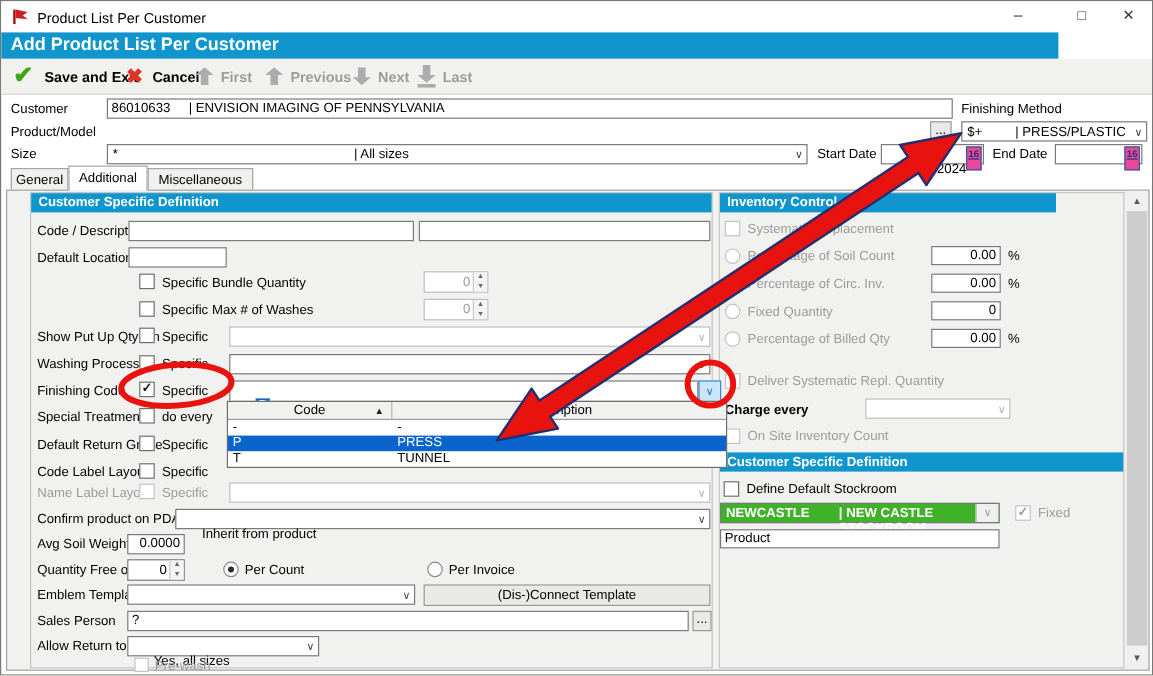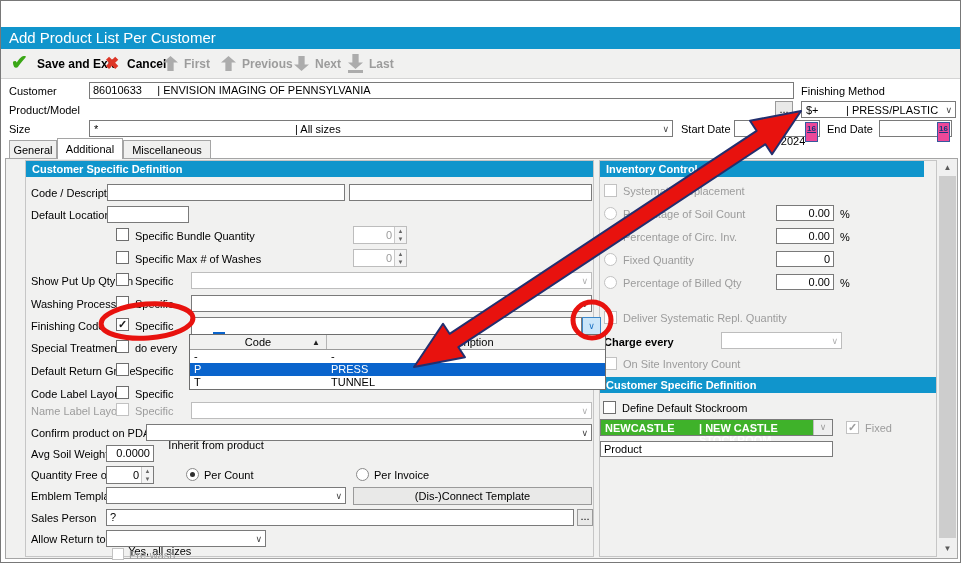--- a/index.html
+++ b/index.html
@@ -45,22 +45,32 @@
   svg.overlay{position:absolute;left:0;top:0;z-index:60;pointer-events:none}
   .scroll{position:absolute;left:938px;top:158px;width:17px;height:398px;background:#f0f0f0}
   .scroll .arr{position:absolute;left:0;width:17px;height:17px;font-size:8px;color:#5a5a5a;text-align:center;line-height:17px}
   .scroll .thumb{position:absolute;left:0;top:17px;width:17px;height:362px;background:#cdcdcd}
 </style>
 </head>
 <body>
 
 <div id="window">
 
-
-  <div class="abs" style="left:0;top:26px;width:959px;height:22px;background:#1095cc;color:#fff;font-size:15px;font-weight:normal;padding:2px 0 0 8px">Add Product List Per Customer</div>
+  <div class="abs" style="left:0;top:0;width:959px;height:26px;background:#fff">
+    <svg class="abs" style="left:9px;top:6px" width="14" height="14" viewBox="0 0 14 14">
+      <rect x="1" y="1" width="2" height="12" fill="#a01313"></rect>
+      <polygon points="3,1 13,3 9,6 13,9 3,8" fill="#cf1f1f"></polygon>
+    </svg>
+    <span class="lbl" style="left:30px;top:7px;font-size:12px">Product List Per Customer</span>
+    <div class="abs" style="left:825px;top:0;width:45px;height:26px;text-align:center;line-height:24px;font-size:13px;color:#333">–</div>
+    <div class="abs" style="left:878px;top:0;width:45px;height:26px;text-align:center;line-height:24px;font-size:12px;color:#333">□</div>
+    <div class="abs" style="left:920px;top:0;width:39px;height:26px;text-align:center;line-height:24px;font-size:12px;color:#333">✕</div>
+  </div>
+
+  <div class="abs" style="left:0;top:26px;width:881px;height:22px;background:#1095cc;color:#fff;font-size:15px;font-weight:bold;padding:2px 0 0 8px">Add Product List Per Customer</div>
 
   <div class="abs" style="left:0;top:48px;width:959px;height:30px;background:#f1f1f0;border-bottom:1px solid #d4d4d4">
     <span class="abs" style="left:10px;top:1px;font-size:20px;font-weight:bold;color:#3aa716">✔</span>
     <span class="abs tbtxt" style="left:36px;top:8px">Save and Exit</span>
     <span class="abs" style="left:104px;top:4px;font-size:17px;font-weight:bold;color:#dd3526">✖</span>
     <span class="abs tbtxt" style="left:126px;top:8px">Cancel</span>
     <span class="abs navarrow" style="left:162px;top:7px"></span>
     <span class="abs tbtxt dis" style="left:183px;top:8px">First</span>
     <span class="abs navarrow" style="left:220px;top:7px"></span>
     <span class="abs tbtxt dis" style="left:241px;top:8px">Previous</span>
@@ -219,21 +229,21 @@
       <span class="c1">P</span>
         <span class="c2">PRESS</span>
     </div>
     <div class="row">
       <span class="c1">T</span>
         <span class="c2">TUNNEL</span>
     </div>
   </div>
 
   <div class="grp" style="left:598px;top:159px;width:338px;height:397px;z-index:2"></div>
-  <div class="hdrbar" style="left:599px;top:160px;width:324px;background:#1095cc;z-index:3">Inventory Control</div>
+  <div class="hdrbar" style="left:599px;top:160px;width:280px;background:#1095cc;z-index:3">Inventory Control</div>
 
   <div class="abs" style="z-index:4">
     <span class="cb dis" style="left:603px;top:183px"></span>
     <span class="lbl dis" style="left:622px;top:184px">Systematic Replacement</span>
 
     <span class="rad dis" style="left:603px;top:206px"></span>
     <span class="lbl dis" style="left:622px;top:207px">Percentage of Soil Count</span>
     <div class="fld rt" style="left:775px;top:204px;width:58px;height:16px">0.00</div>
     <span class="lbl" style="left:839px;top:207px">%</span>
 

